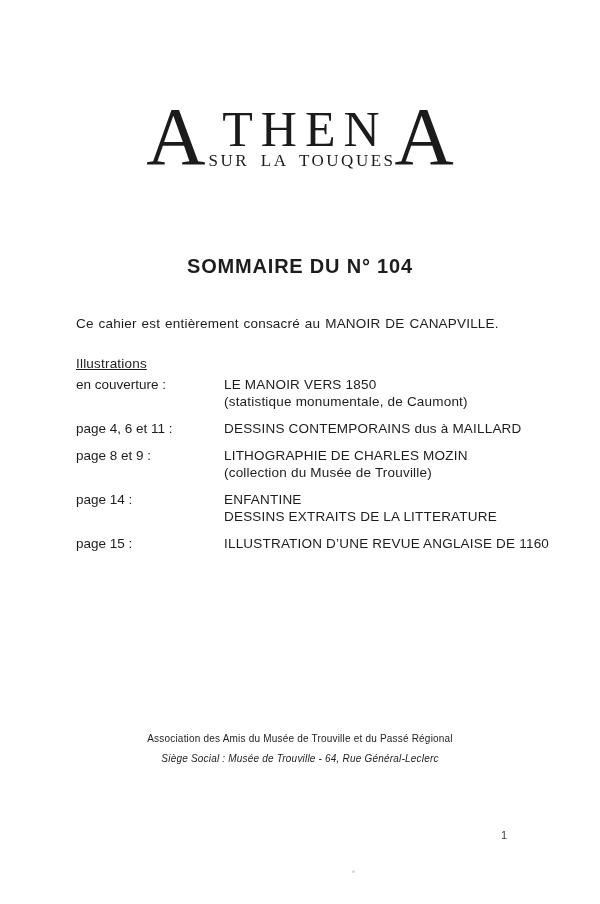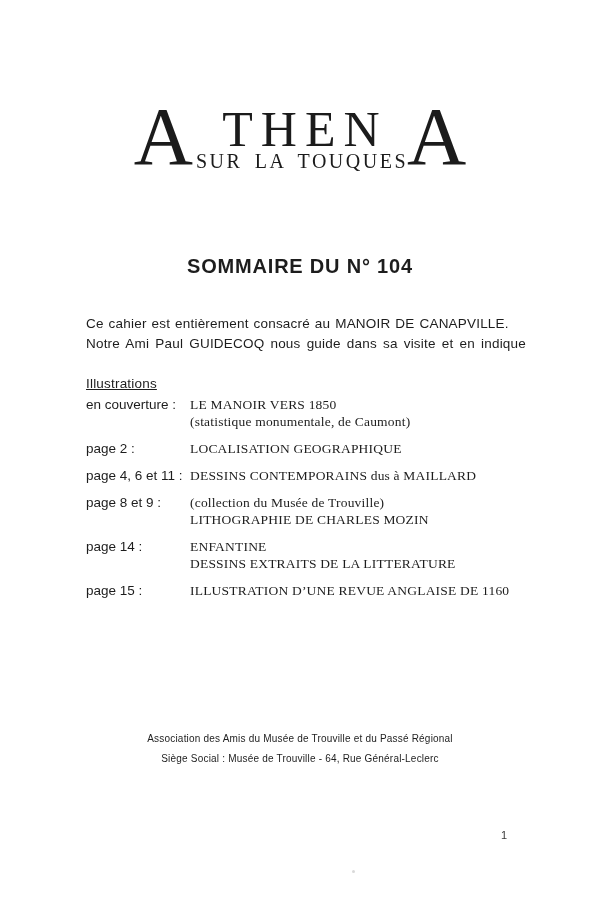--- a/index.html
+++ b/index.html
@@ -41,21 +41,21 @@
     align-items: center;
   }
   .logo-then {
     font-size: 50px;
     line-height: 50px;
     letter-spacing: 8px;
     margin-right: -8px; 
     white-space: nowrap;
   }
   .logo-sub {
-    font-size: 20px;
+    font-size: 17px;
     line-height: 14px;
     letter-spacing: 2.5px;
     word-spacing: 5px;
     margin-top: 0px;
     margin-right: -2px;
     white-space: nowrap;
   }
 
   
   .heading {
@@ -67,21 +67,21 @@
     font-size: 20px;
     font-weight: bold;
     letter-spacing: 0.8px;
     line-height: 26px;
   }
 
   
   .content {
     position: absolute;
     top: 314px;
-    left: 86px;
+    left: 76px;
     width: 440px;
     font-size: 13.5px;
   }
   .intro-line {
     line-height: 20px;
     letter-spacing: 0.2px;
     word-spacing: 1px;
     white-space: nowrap;
   }
   .intro-just {
@@ -95,48 +95,49 @@
   }
   .ill-header {
     line-height: 17px;
     margin-bottom: 4px;
     letter-spacing: 0.2px;
     text-decoration: underline;
   }
   .ill-row {
     display: flex;
     margin-bottom: 10px;
+    gap: 44px;
   }
   .ill-label {
     flex: 0 0 104px;
     width: 104px;
     line-height: 17px;
     white-space: nowrap;
   }
   .ill-desc {
     line-height: 17px;
   }
   .ill-line {
     white-space: nowrap;
     letter-spacing: 0.2px;
-    font-family: Liberation Serif, serif;
   }
 
   
   .footer {
     position: absolute;
     top: 729px;
     left: 0;
     width: 100%;
     text-align: center;
     font-size: 10px;
     line-height: 20px;
     letter-spacing: 0.2px;
   }
   .footer-italic {
+    font-style: italic;
   }
 
   
   .page-num {
     position: absolute;
     top: 829px;
     left: 501px;
     font-size: 11px;
     line-height: 12px;
     color: #3a3a3a;
@@ -164,53 +165,46 @@
   </span>
   <span class="logo-a right">A</span>
 </div>
 
 <div class="heading">SOMMAIRE DU N° 104</div>
 
 <div class="content">
 
   <div class="intro">
     <div class="intro-line">Ce cahier est entièrement consacré au MANOIR DE CANAPVILLE.</div>
-    <div class="intro-line intro-just">Notre Ami Paul GUIDECOQ nous guide dans sa visite et en indique</div>
   </div>
 
   <div class="illustrations">
     <div class="ill-header">Illustrations</div>
 
     <div class="ill-row">
       <div class="ill-label">en couverture :</div>
       <div class="ill-desc">
         <div class="ill-line">LE MANOIR VERS 1850</div>
         <div class="ill-line">(statistique monumentale, de Caumont)</div>
       </div>
     </div>
 
-    <div class="ill-row">
-      <div class="ill-label">page 2 :</div>
-      <div class="ill-desc">
-        <div class="ill-line">LOCALISATION GEOGRAPHIQUE</div>
-      </div>
-    </div>
 
     <div class="ill-row">
       <div class="ill-label">page 4, 6 et 11 :</div>
       <div class="ill-desc">
         <div class="ill-line">DESSINS CONTEMPORAINS dus à MAILLARD</div>
       </div>
     </div>
 
     <div class="ill-row">
       <div class="ill-label">page 8 et 9 :</div>
       <div class="ill-desc">
+        <div class="ill-line">LITHOGRAPHIE DE CHARLES MOZIN</div>
         <div class="ill-line">(collection du Musée de Trouville)</div>
-        <div class="ill-line">LITHOGRAPHIE DE CHARLES MOZIN</div>
       </div>
     </div>
 
     <div class="ill-row">
       <div class="ill-label">page 14 :</div>
       <div class="ill-desc">
         <div class="ill-line">ENFANTINE</div>
         <div class="ill-line">DESSINS EXTRAITS DE LA LITTERATURE</div>
       </div>
     </div>

